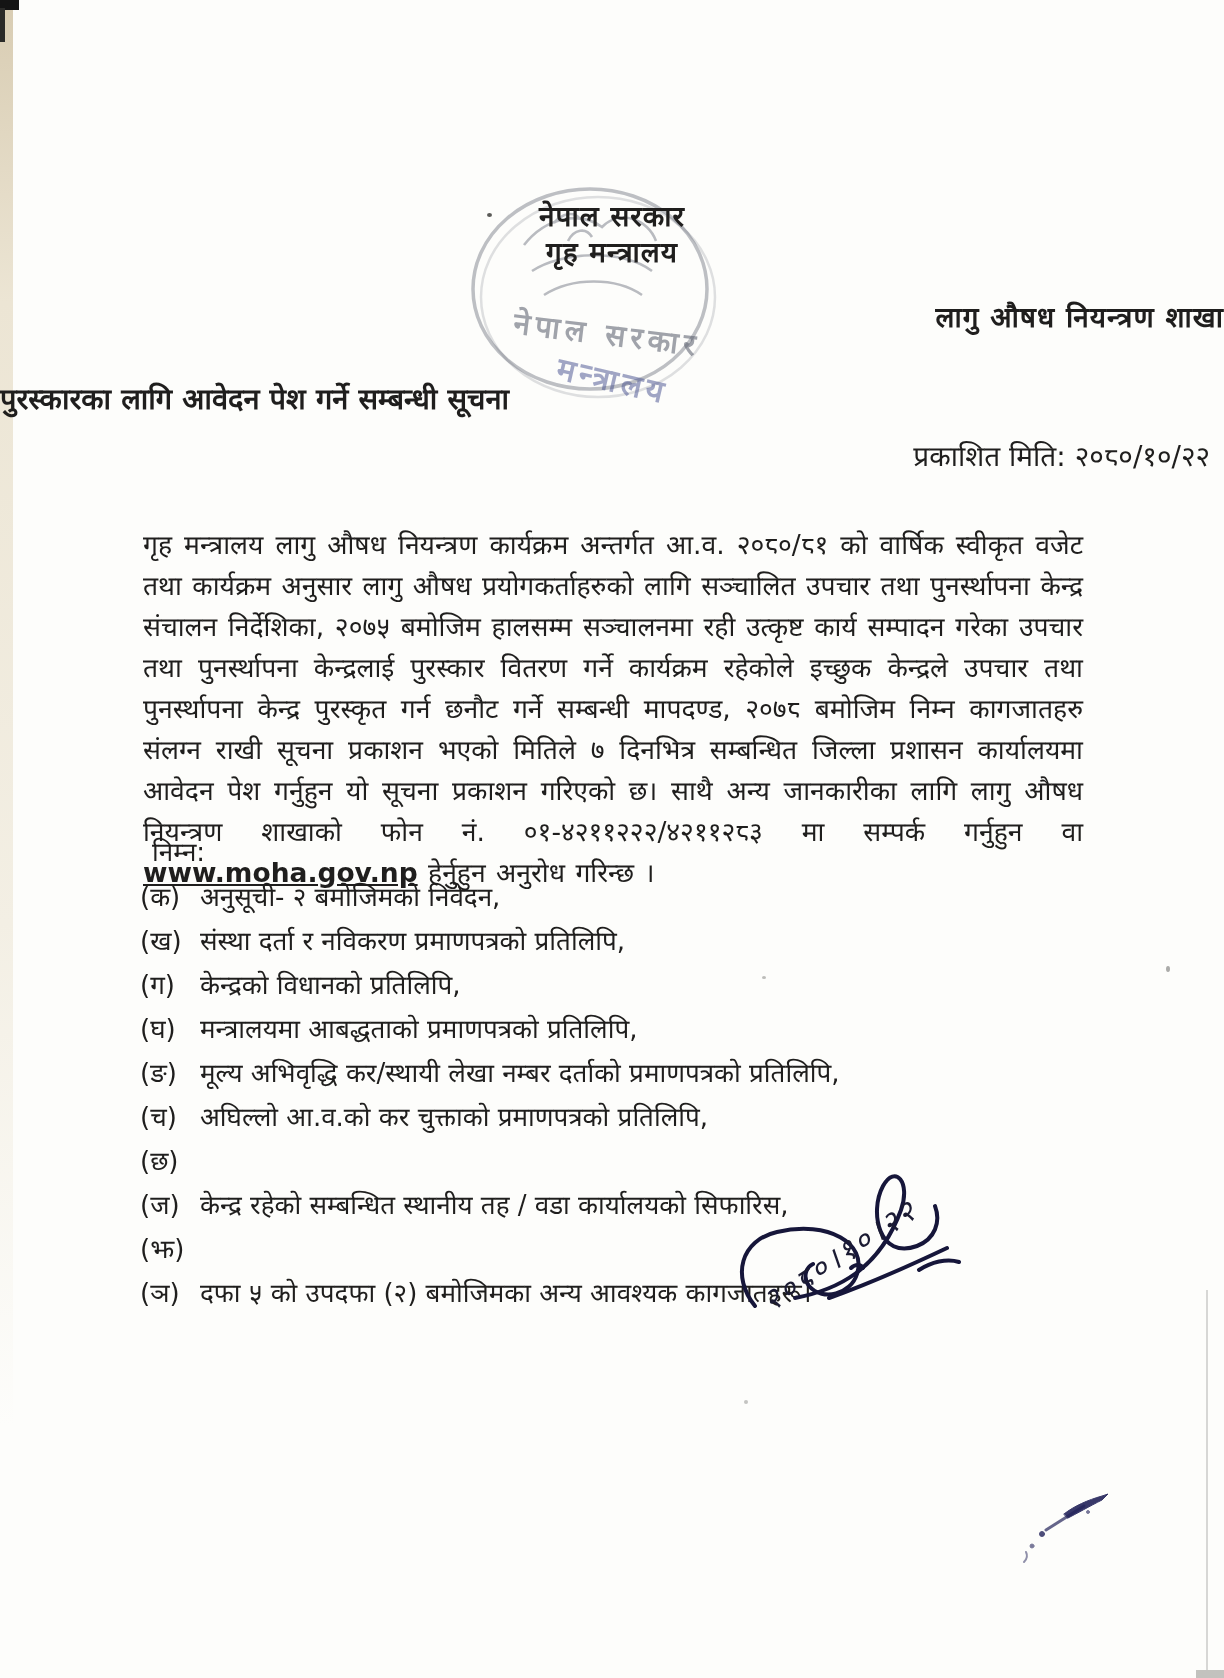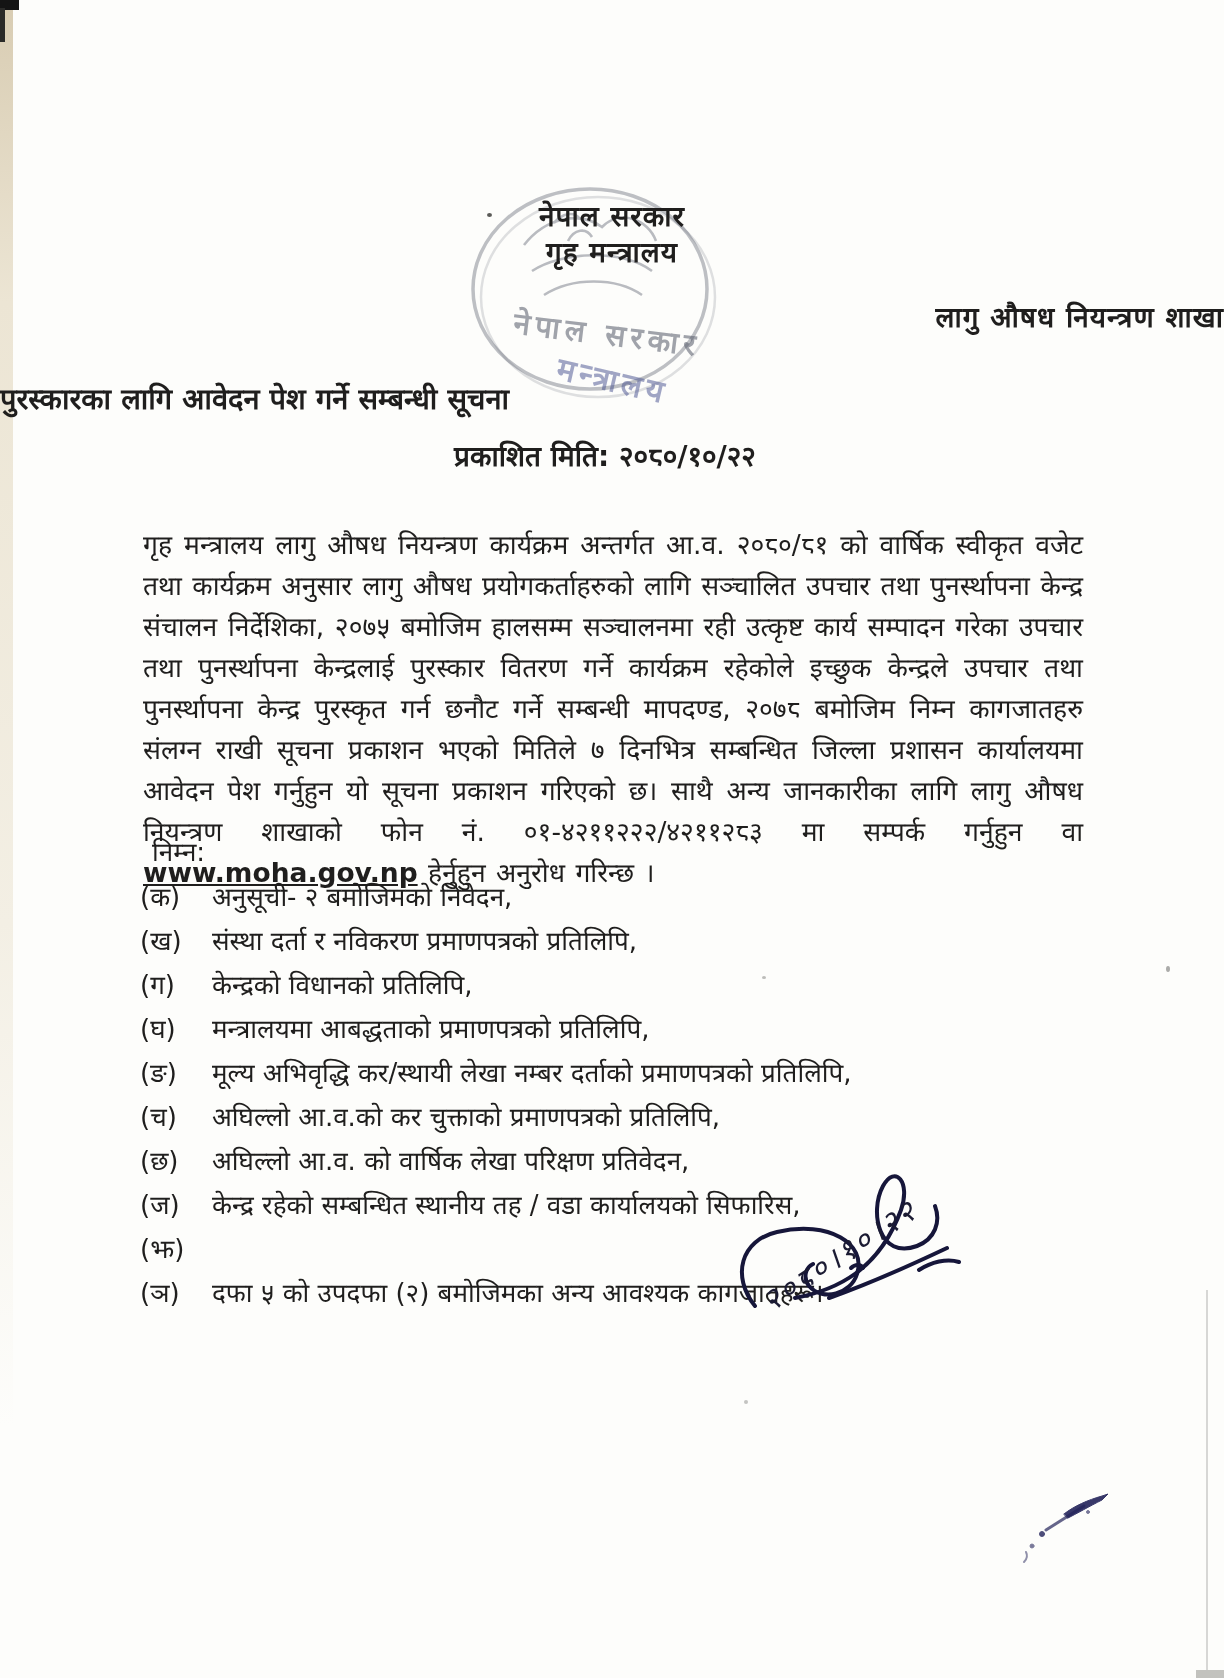--- a/index.html
+++ b/index.html
@@ -34,37 +34,37 @@
   .hline{
     position:absolute;left:0;width:1224px;text-align:center;
     font-size:28px;font-weight:bold;letter-spacing:1px;
   }
   .stamp{position:absolute;left:462px;top:183px;width:262px;height:228px;}
   .title{
     position:absolute;left:0;top:378px;width:1210px;text-align:left;
     font-size:29px;font-weight:bold;
   }
   .pubdate{
-    position:absolute;left:0;top:436px;width:1210px;text-align:center;
-    font-size:28px;font-weight:bold;
+    position:absolute;left:0;top:436px;width:1210px;text-align:right;
+    font-size:28px;font-weight:normal;
   }
   
   .body-par{
     position:absolute;left:143px;top:497px;width:940px;
     font-size:26.5px;line-height:41px;
     text-align:justify;word-spacing:2px;
   }
   .body-par .url{font-weight:bold;text-decoration:underline;}
   .list-intro{
     position:absolute;left:152px;top:833px;font-size:26px;font-weight:400;
   }
   .doc-list{position:absolute;left:140px;top:874px;width:960px;}
   .doc-list .row{display:flex;align-items:center;height:44px;font-size:26px;}
   .doc-list .marker{min-width:50px;flex:0 0 auto;}
-  .doc-list .txt{margin-left:22px;white-space:nowrap;}
+  .doc-list .txt{margin-left:10px;white-space:nowrap;}
   
   .sig{position:absolute;left:733px;top:1148px;width:240px;height:180px;}
   .sig-date{
     position:absolute;left:765px;top:1282px;
     font-size:30px;color:#1b1b33;letter-spacing:3px;
     transform:rotate(-33deg);transform-origin:left center;
     font-style:italic;
   }
   .smudge{position:absolute;left:1018px;top:1478px;width:110px;height:90px;}
 </style>
@@ -127,21 +127,20 @@
     <div class="row">
       <span class="marker">(ङ)</span>
       <span class="txt">मूल्य अभिवृद्धि कर/स्थायी लेखा नम्बर दर्ताको प्रमाणपत्रको प्रतिलिपि,</span>
     </div>
     <div class="row">
       <span class="marker">(च)</span>
       <span class="txt">अघिल्लो आ.व.को कर चुक्ताको प्रमाणपत्रको प्रतिलिपि,</span>
     </div>
     <div class="row">
       <span class="marker">(छ)</span>
-      <span class="txt">अघिल्लो आ.व. को वार्षिक लेखा परिक्षण प्रतिवेदन,</span>
     </div>
     <div class="row">
       <span class="marker">(ज)</span>
       <span class="txt">केन्द्र रहेको सम्बन्धित स्थानीय तह / वडा कार्यालयको सिफारिस,</span>
     </div>
     <div class="row">
       <span class="marker">(झ)</span>
     </div>
     <div class="row">
       <span class="marker">(ञ)</span>

